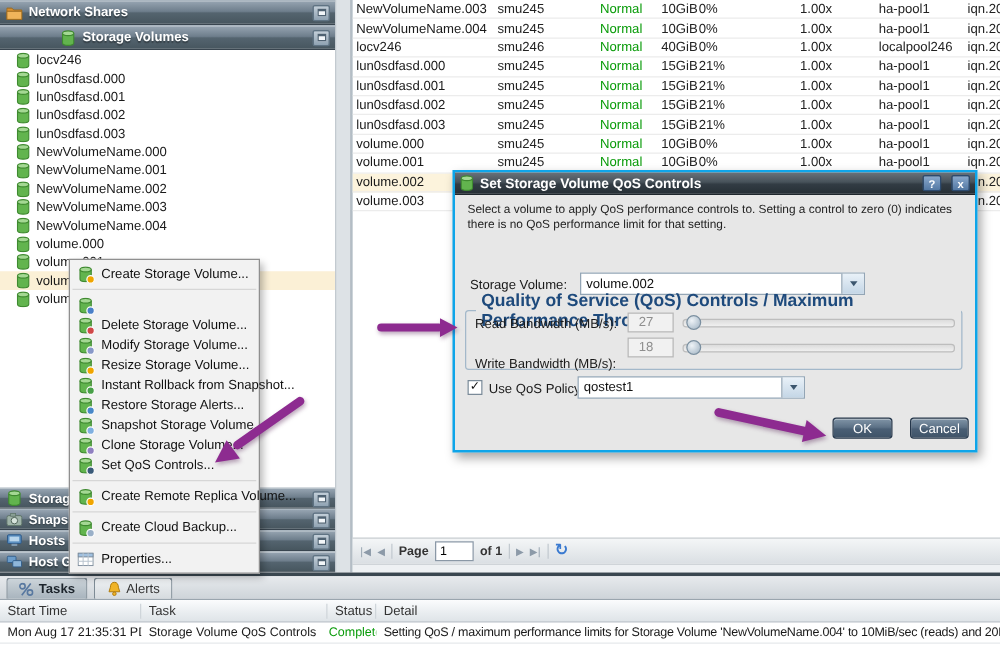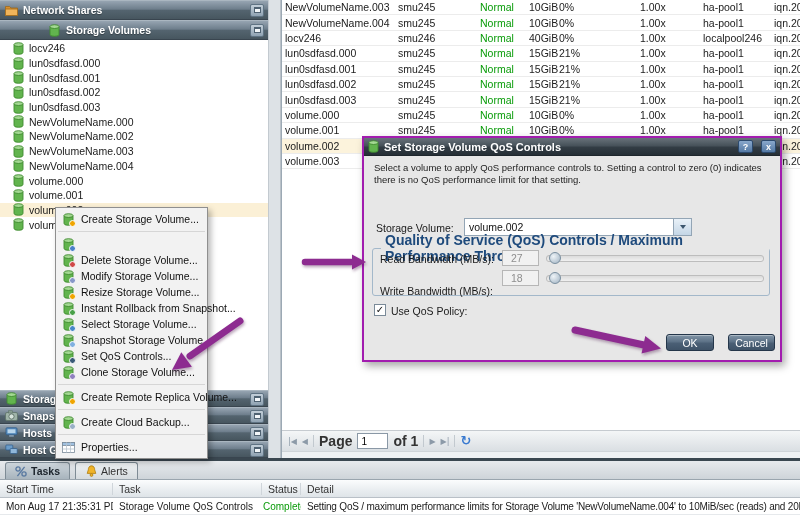--- a/index.html
+++ b/index.html
@@ -30,21 +30,21 @@
     grid-template-columns:114px 82px 49px 30px 81px 63px 71px 1fr;align-items:center;font-size:10.5px;}
   .vt-row.selected{background:#fcf3dc;}
   .vt-row span{white-space:nowrap;overflow:visible;padding-left:2px;}
   .vt-row .c1{padding-left:3px;color:#1a1a1a;}
   .vt-row .c3{color:#089b08;}
   .pager{position:absolute;left:0;top:430px;width:519px;height:22px;box-sizing:border-box;
     background:linear-gradient(#f4f6f7,#dadfe3);border-top:1px solid #c6cbd0;border-bottom:1px solid #cfd4d8;
     display:flex;align-items:center;gap:5px;padding:0 6px;}
   .pg-ic{color:#8c9aa8;font-size:8px;font-family:"DejaVu Sans",sans-serif;cursor:default;}
   .pg-sep{width:1px;height:12px;background:#c2c9cf;}
-  .pg-lbl{font-size:14px;color:#333;font-weight:bold;}
+  .pg-lbl{font-size:10px;color:#333;font-weight:bold;}
   .pg-input{width:26px;height:14px;border:1px solid #8a98a6;font-size:10px;padding:0 0 0 3px;font-family:inherit;}
   .pg-refresh{color:#3a7ad0;font-size:13px;font-weight:bold;font-family:"DejaVu Sans",sans-serif;line-height:10px;}
   .below-pager{position:absolute;left:0;top:452px;width:519px;height:6px;background:#eef1f3;}
   
   .tasks{position:absolute;left:0;top:458px;width:800px;height:65px;background:#fff;border-top:3px solid #3a4750;box-sizing:border-box;}
   .tabbar{height:18px;background:linear-gradient(#e7eaed,#ced4d9);border-bottom:1px solid #9aa5ae;display:flex;align-items:flex-end;gap:5px;padding:0 0 0 5px;}
   .tab{height:17px;box-sizing:border-box;border:1px solid #7e8b95;border-bottom:none;border-radius:3px 3px 0 0;
     display:flex;align-items:center;gap:4px;padding:0 9px;font-size:10.5px;color:#333;background:linear-gradient(#eef1f3,#d6dbdf);}
   .tab.active{background:linear-gradient(#ccd4da,#a8b4bd);font-weight:bold;color:#1c242c;}
   .tab-ic{width:12px;height:12px;display:flex;align-items:center;justify-content:center;}
@@ -59,21 +59,21 @@
   
   .ctx-menu{position:absolute;left:55px;top:207px;width:153px;height:252px;box-sizing:border-box;z-index:30;
     background:#f2f2f2;border:1px solid #8f8f8f;box-shadow:3px 3px 6px rgba(0,0,0,.28);padding:3px 0;}
   .mi{height:16px;display:flex;align-items:center;gap:6px;padding:0 4px 0 5px;white-space:nowrap;}
   .mlbl{font-size:10.5px;color:#111;}
   .menu-sep{height:1px;background:#d6d6d6;margin:4px 2px;}
   .micon{width:14px;height:14px;position:relative;flex:none;display:flex;align-items:center;justify-content:center;}
   .badge{position:absolute;right:-1px;bottom:-1px;width:7px;height:7px;border-radius:50%;border:1px solid #fdfdfd;box-sizing:border-box;}
   
   .dialog{position:absolute;left:362px;top:136px;width:420px;height:226px;box-sizing:border-box;z-index:20;
-    background:#e7e7e7;border:2px solid #a21caf;box-shadow:3px 4px 8px rgba(0,0,0,.35);}
+    background:#e7e7e7;border:2px solid #0ea5e9;box-shadow:3px 4px 8px rgba(0,0,0,.35);}
   .dlg-title{height:18px;display:flex;align-items:center;gap:5px;padding:0 4px;box-sizing:border-box;
     background:linear-gradient(#68727a,#47525a 45%,#323c44 55%,#262f36);border-bottom:1px solid #1e262c;}
   .dlg-title .ttl{color:#fff;font-weight:bold;font-size:11px;flex:1;white-space:nowrap;overflow:hidden;}
   .tb-btn{width:15px;height:13px;border-radius:2px;background:linear-gradient(#89a8cc,#5479a4);border:1px solid #2c4a6e;
     color:#fff;font-size:9px;font-weight:bold;display:flex;align-items:center;justify-content:center;box-sizing:border-box;margin-left:3px;}
   .dlg-body{position:relative;width:100%;height:198px;}
   .dlg-desc{position:absolute;left:10px;top:6px;width:400px;font-size:9.5px;line-height:12px;color:#222;}
   .dlg-lbl{position:absolute;font-size:10.5px;color:#1a1a1a;white-space:nowrap;}
   .combo{position:absolute;height:18px;background:#fff;border:1px solid #93a5b5;box-sizing:border-box;display:flex;align-items:center;}
   .combo .val{flex:1;padding-left:4px;font-size:10.5px;color:#111;white-space:nowrap;overflow:hidden;}
@@ -169,20 +169,27 @@
               <path d="M1,2.6 V10.4 A4.5,1.9 0 0 0 10,10.4 V2.6" fill="#62b44e" stroke="#3f8a30" stroke-width="0.9"></path>
               <ellipse cx="5.5" cy="2.6" rx="4.5" ry="1.9" fill="#a4d893" stroke="#3f8a30" stroke-width="0.9"></ellipse>
             </svg></span>
           <span>NewVolumeName.000</span>
         </div>
         <div class="tree-item">
           <span class="ticon"><svg width="11" height="13" viewBox="0 0 11 13">
               <path d="M1,2.6 V10.4 A4.5,1.9 0 0 0 10,10.4 V2.6" fill="#62b44e" stroke="#3f8a30" stroke-width="0.9"></path>
               <ellipse cx="5.5" cy="2.6" rx="4.5" ry="1.9" fill="#a4d893" stroke="#3f8a30" stroke-width="0.9"></ellipse>
             </svg></span>
+          <span>NewVolumeName.001</span>
+        </div>
+        <div class="tree-item">
+          <span class="ticon"><svg width="11" height="13" viewBox="0 0 11 13">
+              <path d="M1,2.6 V10.4 A4.5,1.9 0 0 0 10,10.4 V2.6" fill="#62b44e" stroke="#3f8a30" stroke-width="0.9"></path>
+              <ellipse cx="5.5" cy="2.6" rx="4.5" ry="1.9" fill="#a4d893" stroke="#3f8a30" stroke-width="0.9"></ellipse>
+            </svg></span>
           <span>NewVolumeName.002</span>
         </div>
         <div class="tree-item">
           <span class="ticon"><svg width="11" height="13" viewBox="0 0 11 13">
               <path d="M1,2.6 V10.4 A4.5,1.9 0 0 0 10,10.4 V2.6" fill="#62b44e" stroke="#3f8a30" stroke-width="0.9"></path>
               <ellipse cx="5.5" cy="2.6" rx="4.5" ry="1.9" fill="#a4d893" stroke="#3f8a30" stroke-width="0.9"></ellipse>
             </svg></span>
           <span>NewVolumeName.003</span>
         </div>
         <div class="tree-item">
@@ -503,51 +510,51 @@
       <span class="mlbl">Instant Rollback from Snapshot...</span>
     </div>
     <div class="mi">
       <span class="micon cyl">
           <svg width="11" height="13" viewBox="0 0 11 13">
             <path d="M1,2.6 V10.4 A4.5,1.9 0 0 0 10,10.4 V2.6" fill="#62b44e" stroke="#3f8a30" stroke-width="0.9"></path>
             <ellipse cx="5.5" cy="2.6" rx="4.5" ry="1.9" fill="#a4d893" stroke="#3f8a30" stroke-width="0.9"></ellipse>
           </svg>
           <span class="badge" style="background:#4888c8"></span>
         </span>
-      <span class="mlbl">Select Storage Volume...</span>
+      <span class="mlbl">Restore Storage Alerts...</span>
     </div>
     <div class="mi">
       <span class="micon cyl">
           <svg width="11" height="13" viewBox="0 0 11 13">
             <path d="M1,2.6 V10.4 A4.5,1.9 0 0 0 10,10.4 V2.6" fill="#62b44e" stroke="#3f8a30" stroke-width="0.9"></path>
             <ellipse cx="5.5" cy="2.6" rx="4.5" ry="1.9" fill="#a4d893" stroke="#3f8a30" stroke-width="0.9"></ellipse>
           </svg>
           <span class="badge" style="background:#80b0e0"></span>
         </span>
       <span class="mlbl">Snapshot Storage Volume...</span>
     </div>
     <div class="mi">
       <span class="micon cyl">
           <svg width="11" height="13" viewBox="0 0 11 13">
             <path d="M1,2.6 V10.4 A4.5,1.9 0 0 0 10,10.4 V2.6" fill="#62b44e" stroke="#3f8a30" stroke-width="0.9"></path>
             <ellipse cx="5.5" cy="2.6" rx="4.5" ry="1.9" fill="#a4d893" stroke="#3f8a30" stroke-width="0.9"></ellipse>
           </svg>
+          <span class="badge" style="background:#9080c0"></span>
+        </span>
+      <span class="mlbl">Clone Storage Volume...</span>
+    </div>
+    <div class="mi">
+      <span class="micon cyl">
+          <svg width="11" height="13" viewBox="0 0 11 13">
+            <path d="M1,2.6 V10.4 A4.5,1.9 0 0 0 10,10.4 V2.6" fill="#62b44e" stroke="#3f8a30" stroke-width="0.9"></path>
+            <ellipse cx="5.5" cy="2.6" rx="4.5" ry="1.9" fill="#a4d893" stroke="#3f8a30" stroke-width="0.9"></ellipse>
+          </svg>
           <span class="badge" style="background:#3a5a78"></span>
         </span>
       <span class="mlbl">Set QoS Controls...</span>
-    </div>
-    <div class="mi">
-      <span class="micon cyl">
-          <svg width="11" height="13" viewBox="0 0 11 13">
-            <path d="M1,2.6 V10.4 A4.5,1.9 0 0 0 10,10.4 V2.6" fill="#62b44e" stroke="#3f8a30" stroke-width="0.9"></path>
-            <ellipse cx="5.5" cy="2.6" rx="4.5" ry="1.9" fill="#a4d893" stroke="#3f8a30" stroke-width="0.9"></ellipse>
-          </svg>
-          <span class="badge" style="background:#9080c0"></span>
-        </span>
-      <span class="mlbl">Clone Storage Volume...</span>
     </div>
     <div class="menu-sep"></div>
     <div class="mi">
       <span class="micon cyl">
           <svg width="11" height="13" viewBox="0 0 11 13">
             <path d="M1,2.6 V10.4 A4.5,1.9 0 0 0 10,10.4 V2.6" fill="#62b44e" stroke="#3f8a30" stroke-width="0.9"></path>
             <ellipse cx="5.5" cy="2.6" rx="4.5" ry="1.9" fill="#a4d893" stroke="#3f8a30" stroke-width="0.9"></ellipse>
           </svg>
           <span class="badge" style="background:#f0a500"></span>
         </span>
@@ -609,20 +616,24 @@
         <span class="thumb"></span>
       </div>
       <span class="dlg-lbl" style="left:16px;top:117px;margin-top:12px;">Write Bandwidth (MB/s):</span>
       <div class="num-input" style="left:138px;top:114px;">18</div>
       <div class="slider" style="left:182px;top:119px;width:216px;">
         <span class="thumb"></span>
       </div>
 
       <span class="cb" style="left:10px;top:148px;">✓</span>
       <span class="dlg-lbl" style="left:27px;top:149px;">Use QoS Policy:</span>
+      <div class="combo" style="left:98px;top:145px;width:182px;">
+        <span class="val">qostest1</span>
+        <span class="dd"></span>
+      </div>
 
       <div class="btn" style="left:302px;top:178px;width:48px;">OK</div>
       <div class="btn" style="left:364px;top:178px;width:47px;">Cancel</div>
     </div>
   </div>
 
   <svg class="arrows" width="800" height="523" viewBox="0 0 800 523">
     <g fill="#8d2b90" stroke="#8d2b90">
       <path d="M240,321 L190,356" stroke-width="7" stroke-linecap="round" fill="none"></path>
       <polygon points="172,370 181.3,352.2 191.9,366.8" stroke="none"></polygon>

